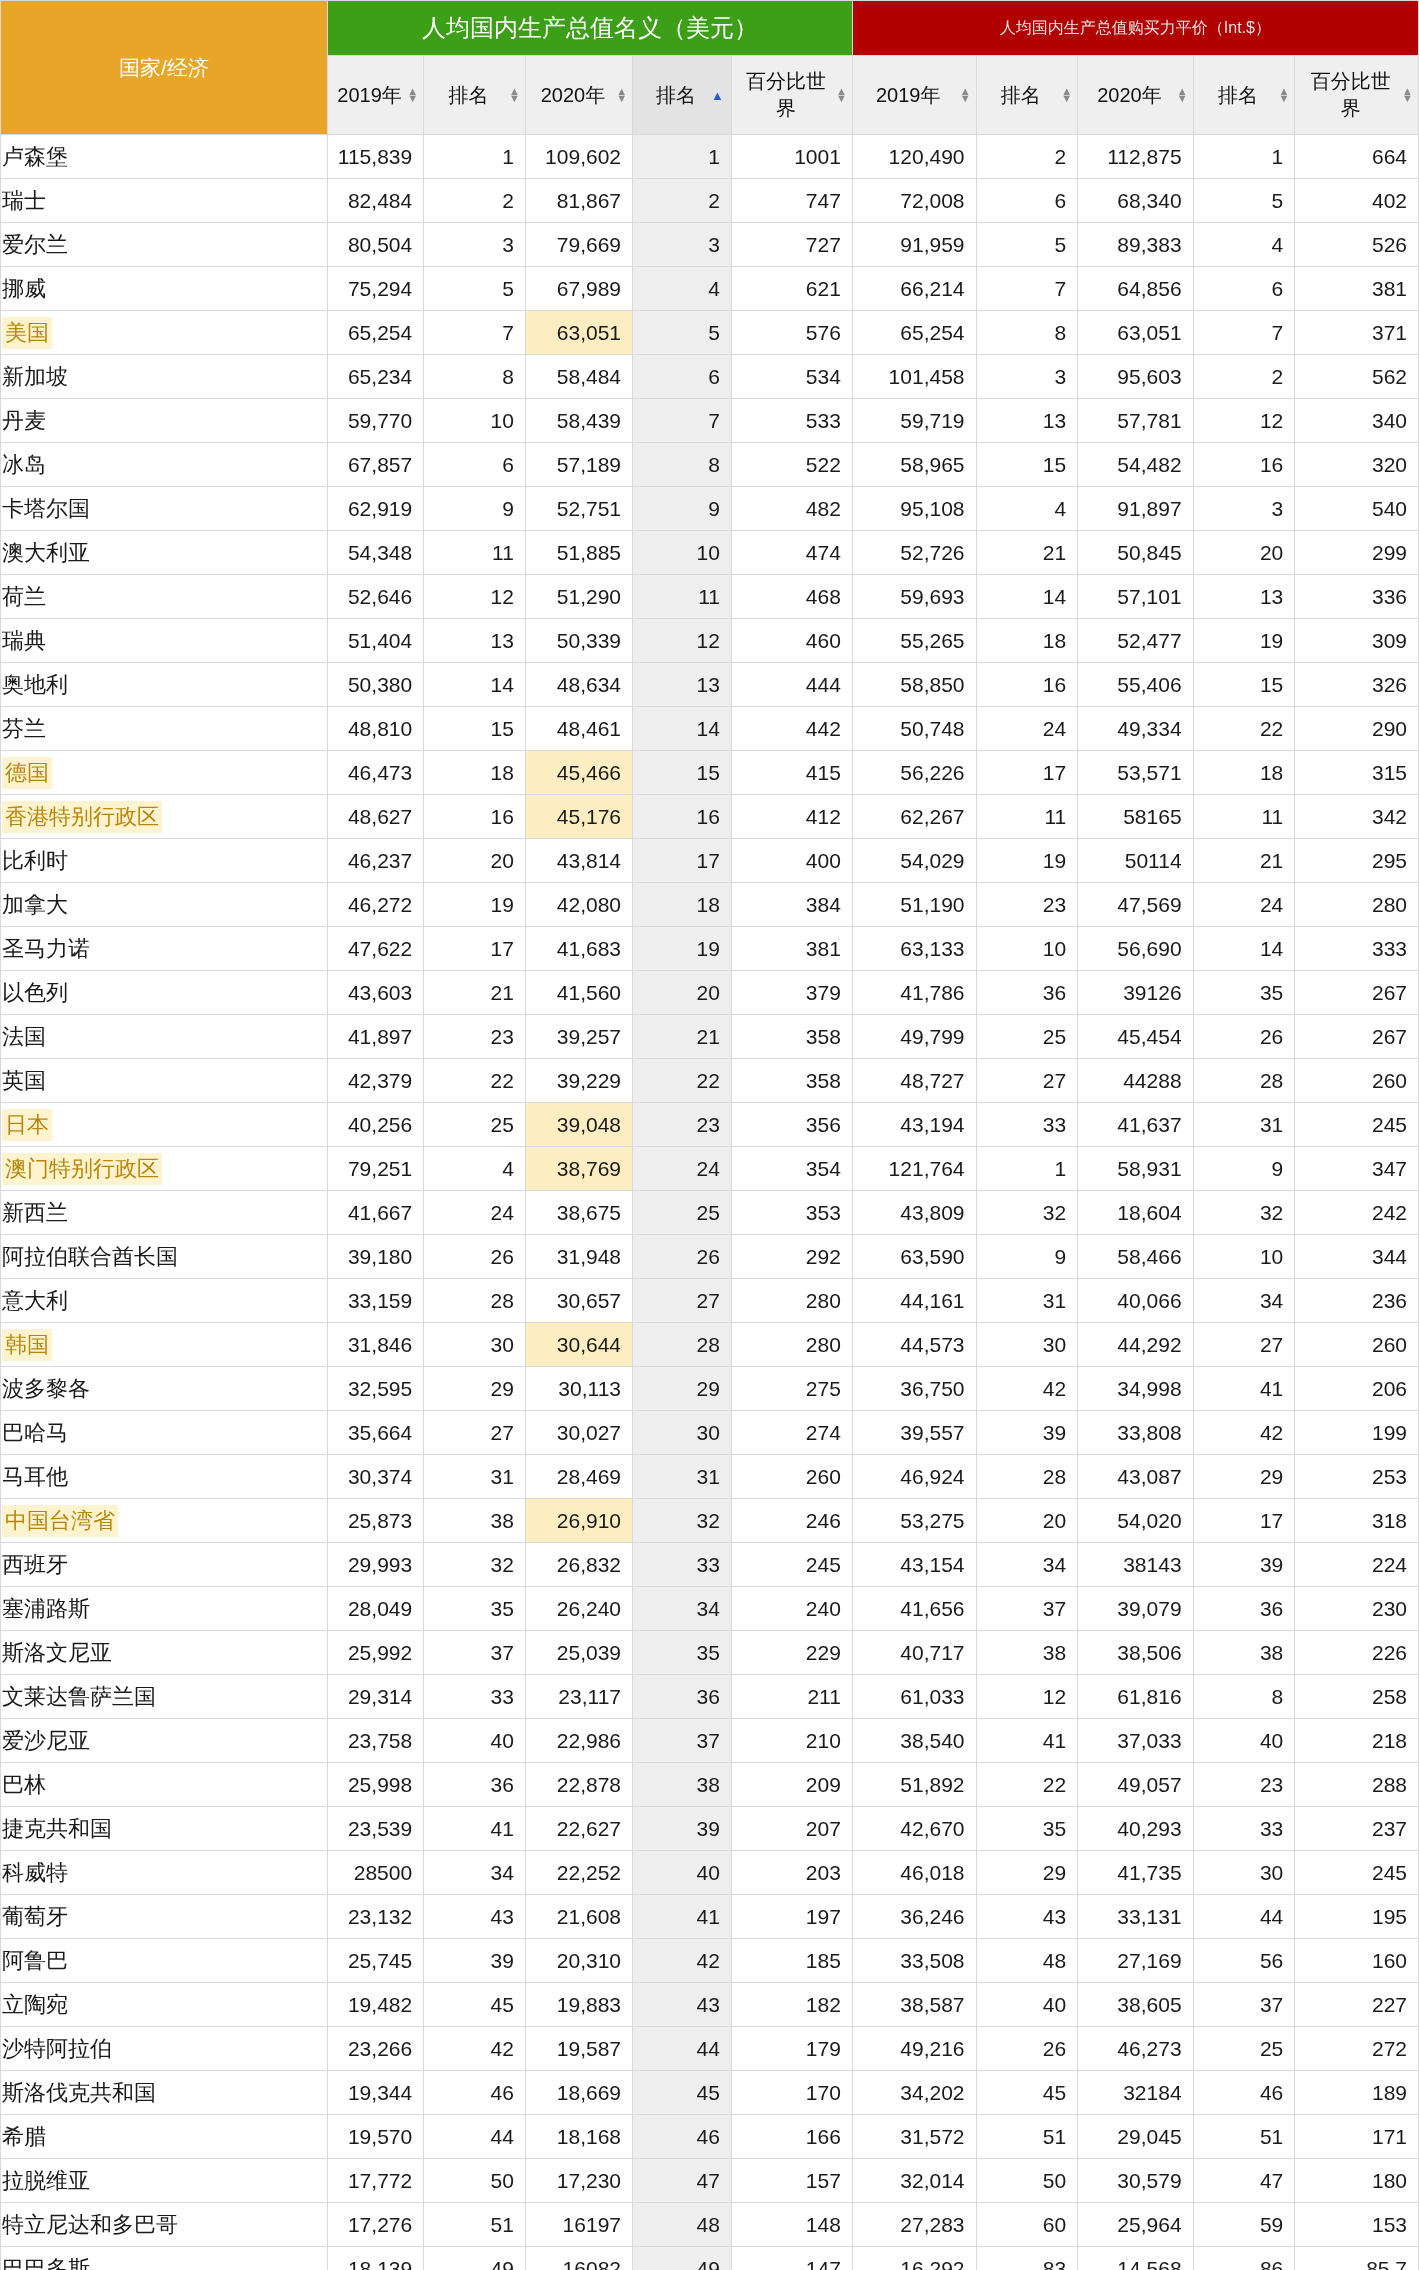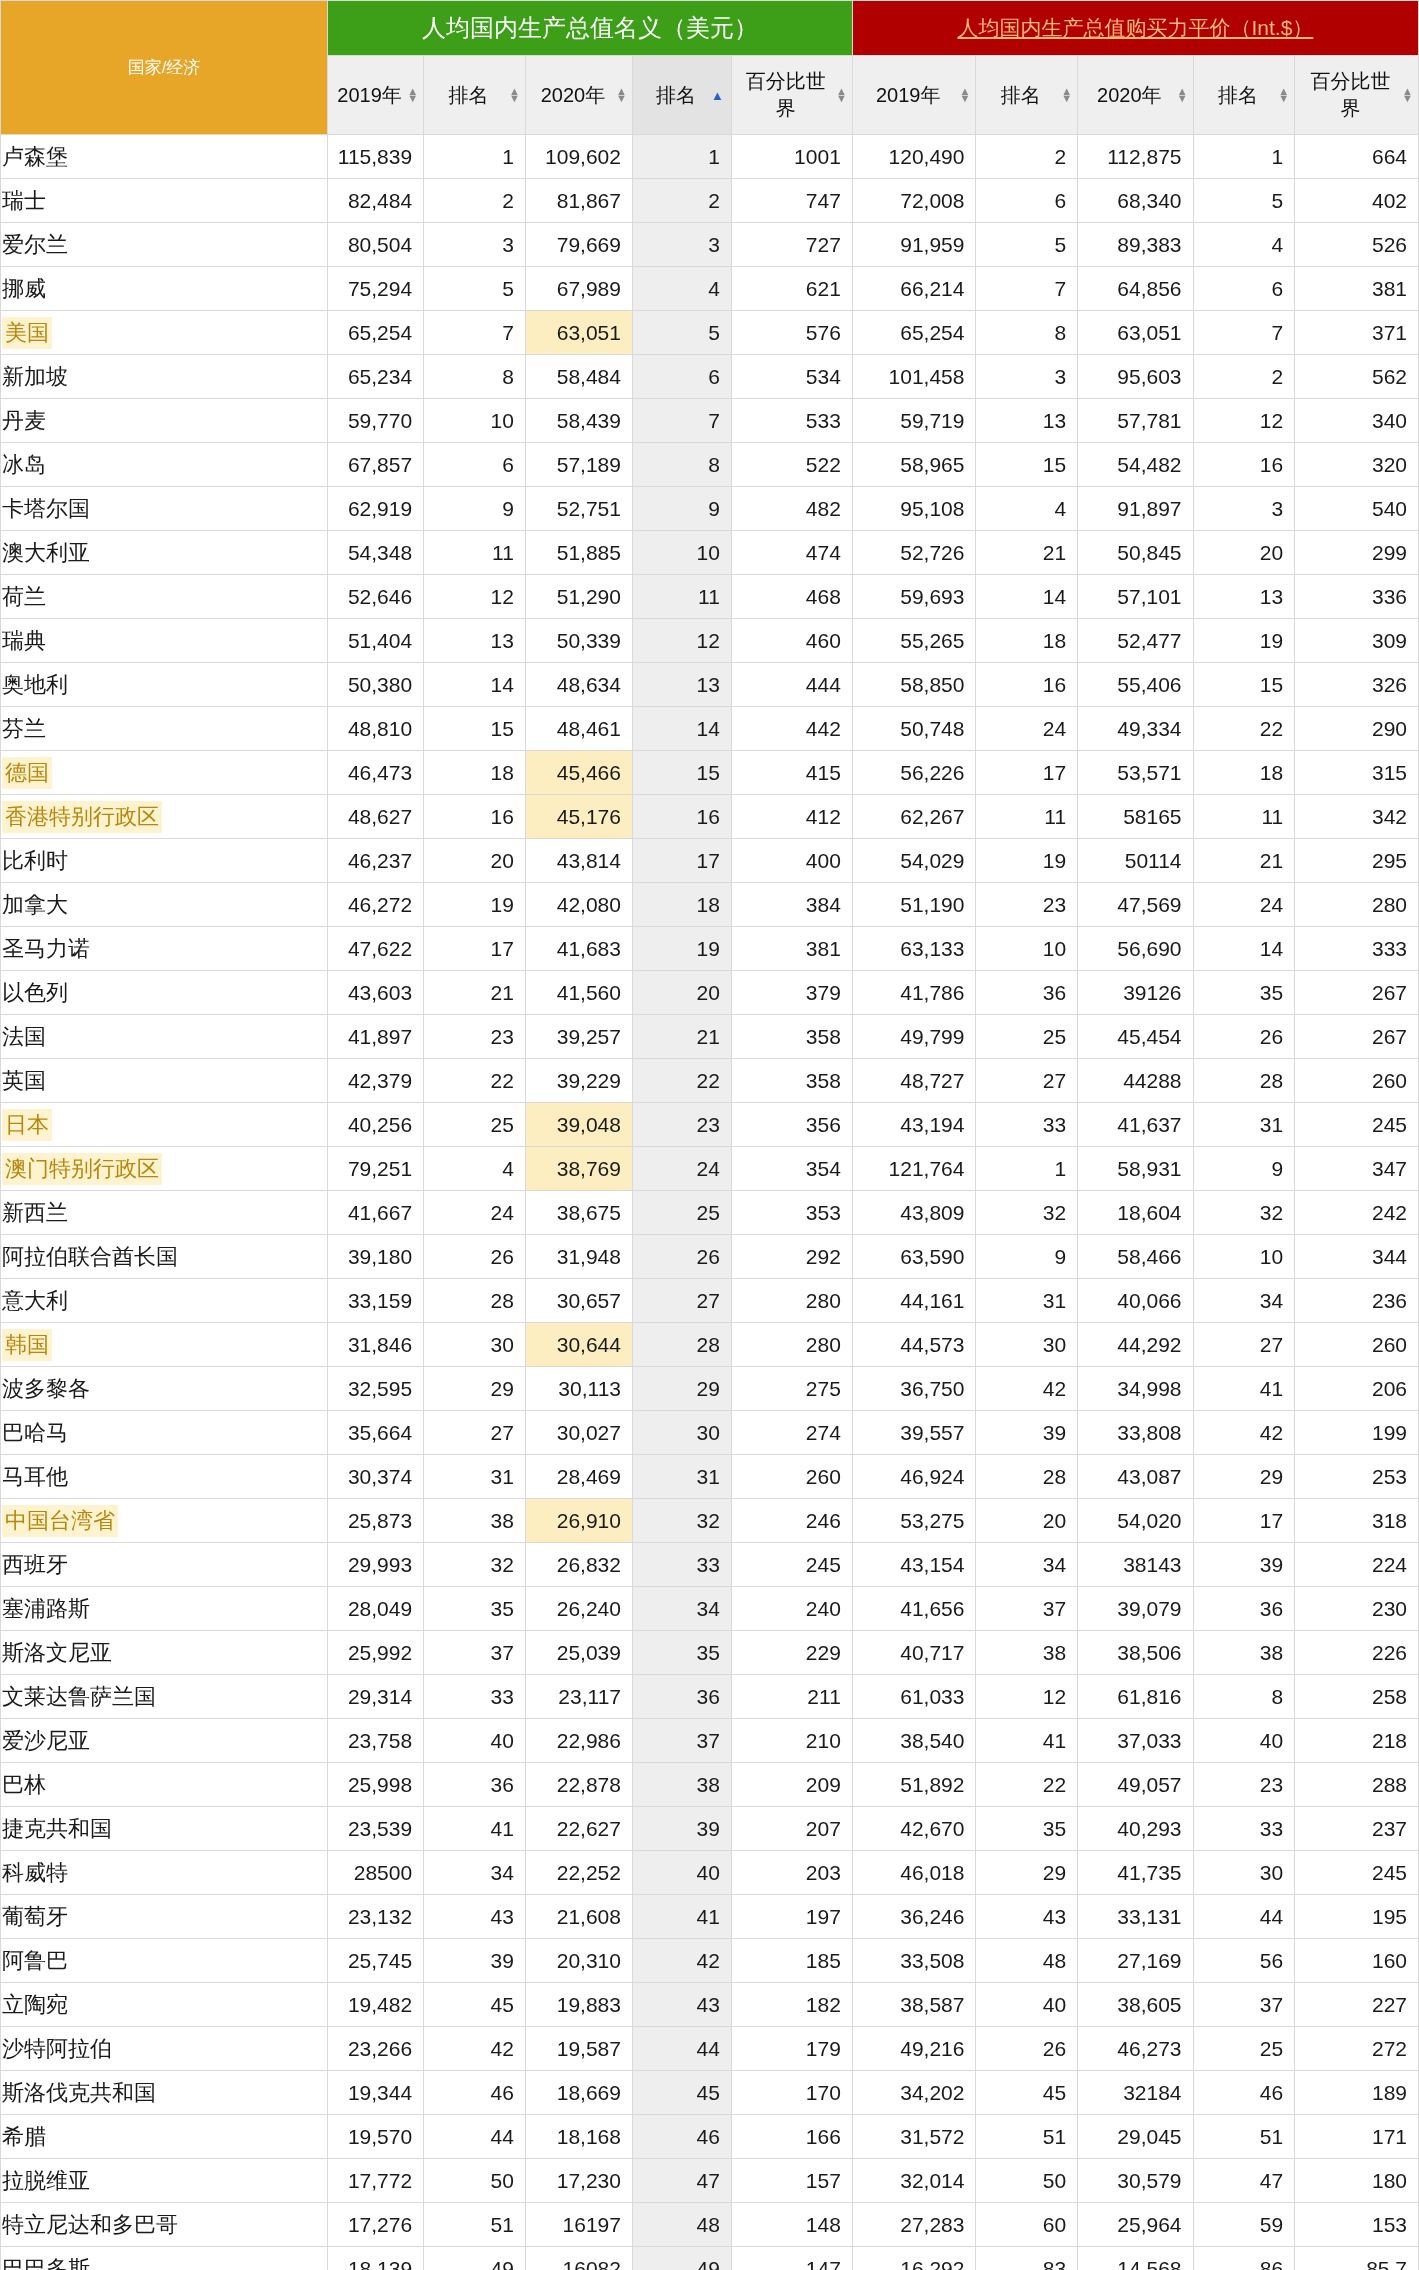--- a/index.html
+++ b/index.html
@@ -1,23 +1,23 @@
 <!DOCTYPE html>
 <html lang="zh"><head>
 <meta charset="utf-8">
 <style>
   html,body{margin:0;padding:0;background:#fff;}
   body{font-family:"Liberation Sans","DejaVu Sans",sans-serif;}
   .wrap{width:1419px;position:relative;}
   table{border-collapse:collapse;width:1419px;table-layout:fixed;}
   th,td{border:1px solid #d9d9d9;font-size:21px;color:#1a1a1a;}
   
-  .hdr-country{background:#e8a628;color:#fff;font-size:17px;font-weight:400;text-align:center;vertical-align:middle;}
+  .hdr-country{background:#e8a628;color:#fff;font-size:21px;font-weight:400;text-align:center;vertical-align:middle;}
   .hdr-nominal{background:#3d9e17;color:#fff;font-size:24px;text-align:center;height:52px;font-weight:400;}
-  .hdr-ppp{background:#b00000;color:#fdba74;font-size:21px;text-align:center;height:52px;font-weight:400;text-decoration:underline;}
+  .hdr-ppp{background:#b00000;color:#e5e5e5;font-size:16px;text-align:center;height:52px;font-weight:400;}
   .hdr-sub{background:#efefef;color:#111;font-size:20px;text-align:center;height:78px;font-weight:400;position:relative;padding:0 18px 0 6px;}
   .hdr-sub.sorted{background:#e3e3e3;}
   .sortarrows{position:absolute;right:5px;top:50%;transform:translateY(-50%);display:flex;flex-direction:column;line-height:7px;font-size:11px;color:#8a8a8a;}
   .sortarrows span{display:block;}
   .sortmark{position:absolute;right:7px;top:50%;transform:translateY(-50%);font-size:13px;color:#2060d0;}
   td.country{text-align:left;font-size:22px;height:41px;}
   td.num{text-align:right;padding-right:11px;font-size:21px;height:41px;}
   td.shade{background:#eeeeee;}
   td.hl{background:#fdeec2;}
   .country-hl{color:#b8860b;background:#fdf3cf;display:inline-block;padding:1px 3px;text-align:center;}

